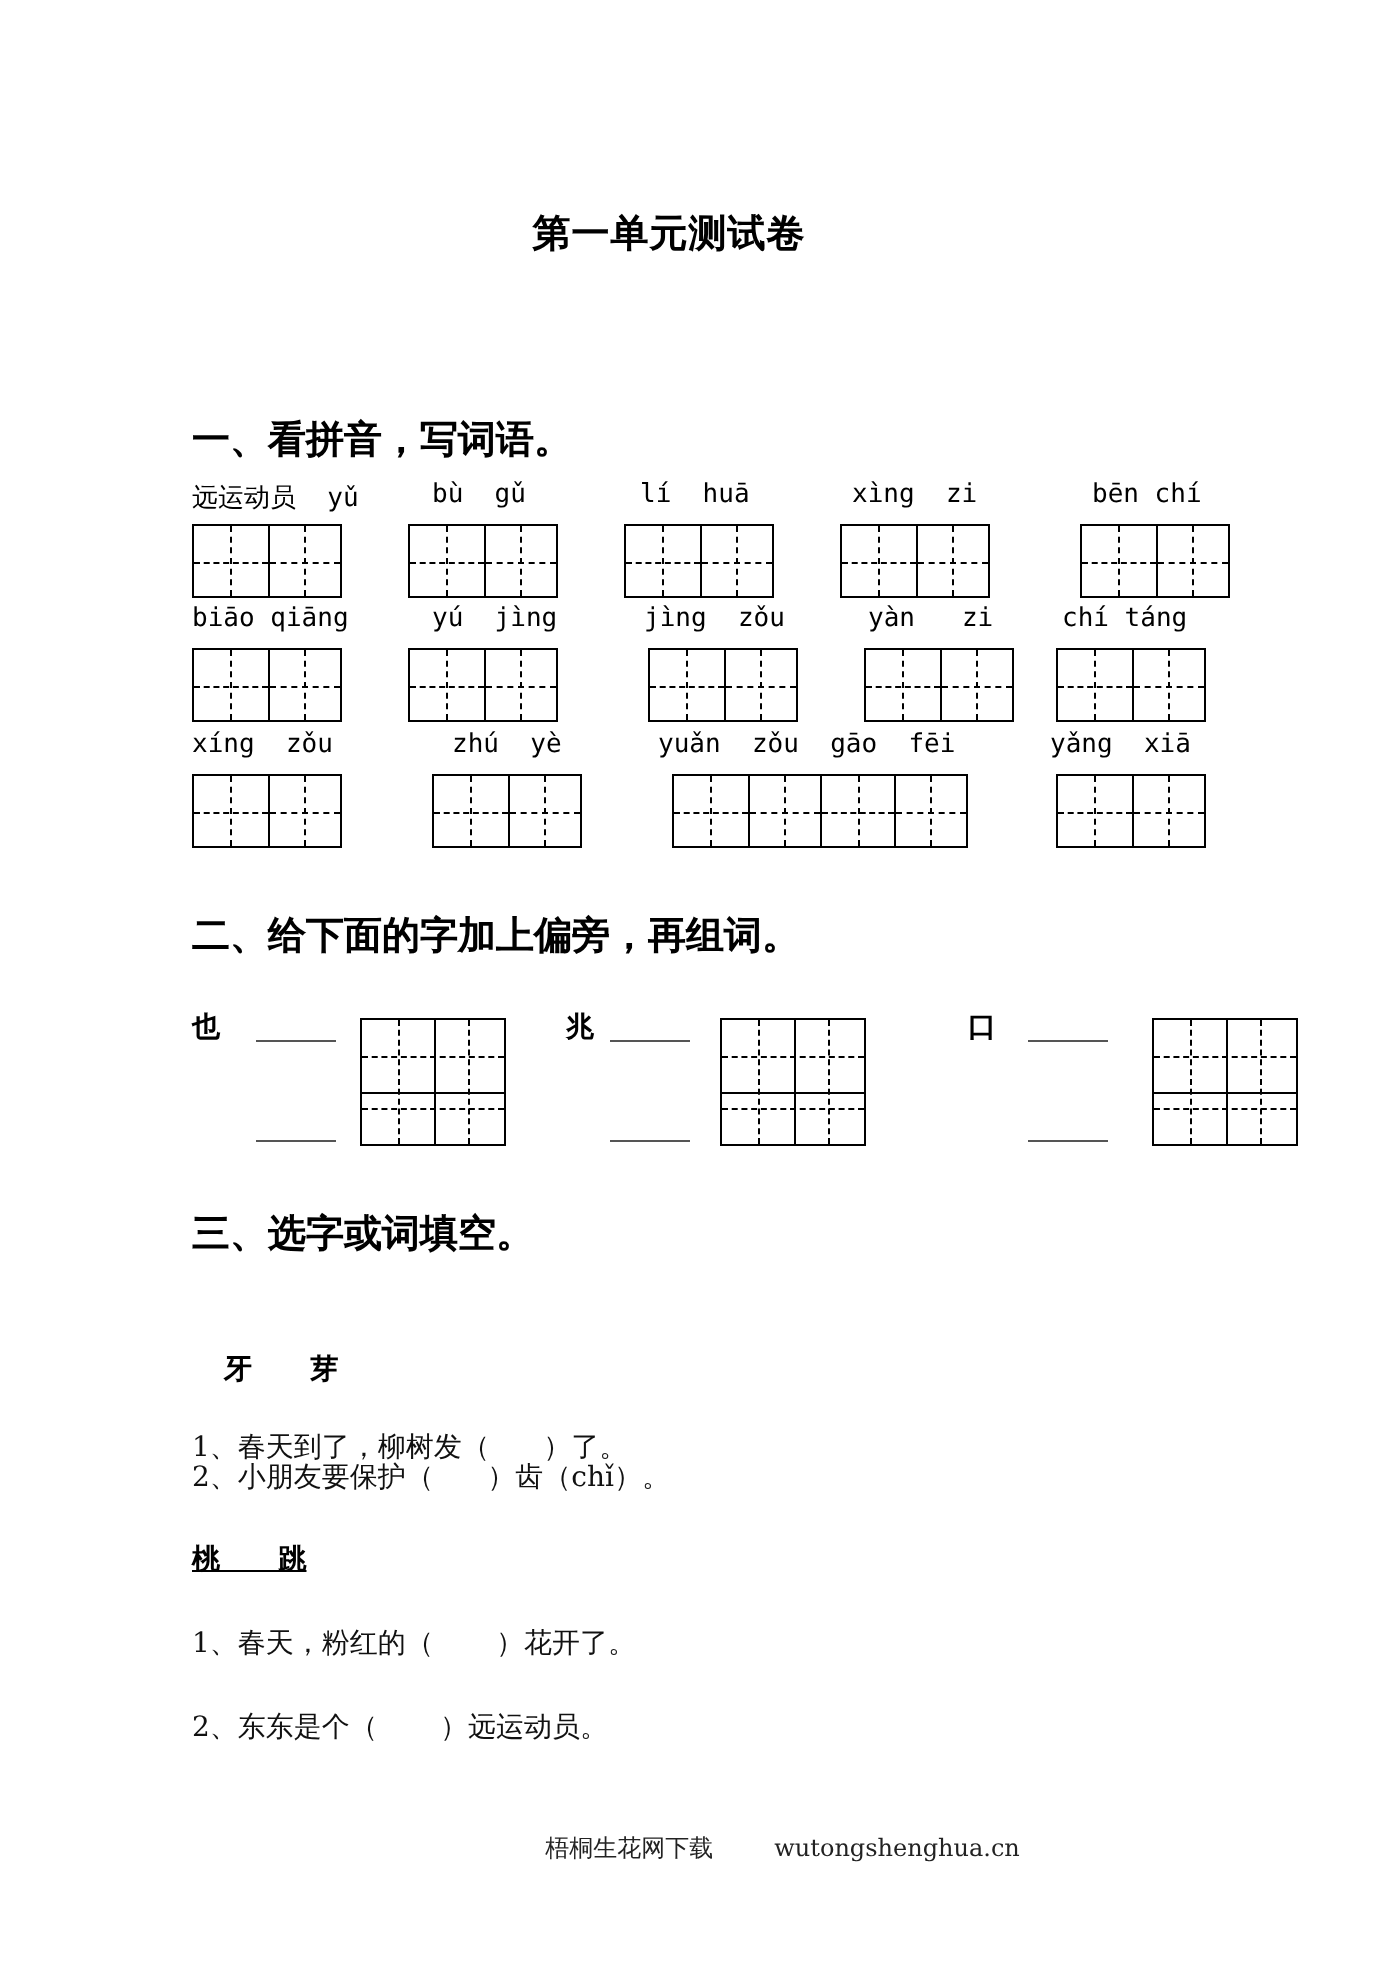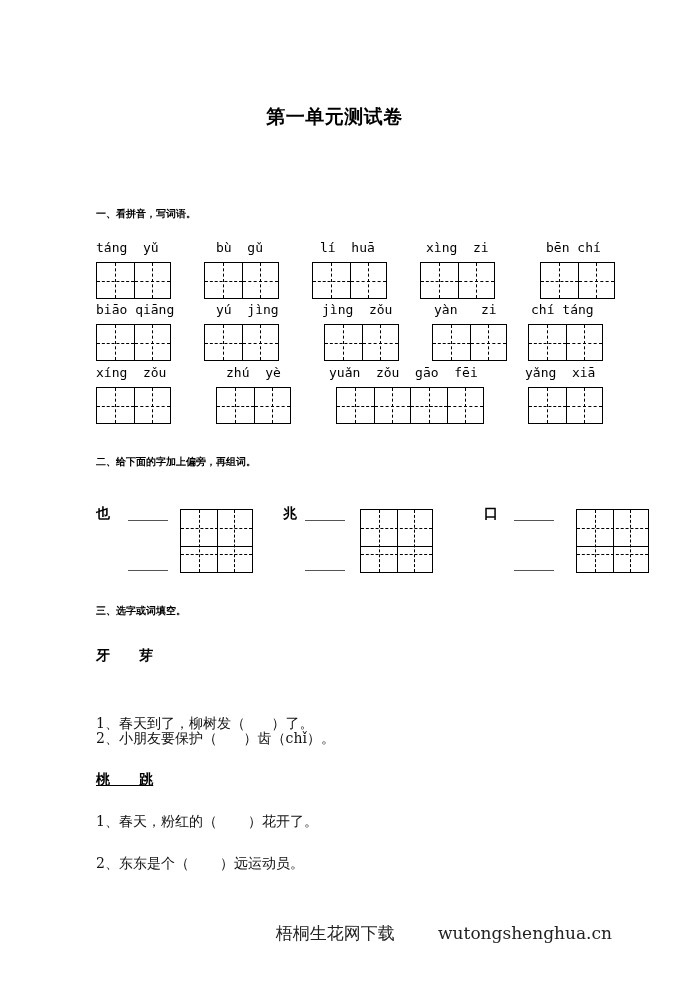--- a/index.html
+++ b/index.html
@@ -1,48 +1,48 @@
 <!DOCTYPE html>
 <html><head>
 <meta charset="utf-8">
 <style>
   html, body { margin:0; padding:0; background:#ffffff; }
   body { width:695px; height:982px; position:relative; overflow:hidden;
          font-family:"DejaVu Serif","Liberation Serif",serif; color:#000; }
   .abs { position:absolute; }
   .title { left:0; width:607px; top:104px; text-align:center; padding-left:62px; box-sizing:border-box;
            font-family:"DejaVu Sans","Liberation Sans",sans-serif; font-weight:bold; font-size:19px; letter-spacing:0.5px; }
-  .sec { font-family:"DejaVu Sans","Liberation Sans",sans-serif; font-weight:bold; font-size:10px; left:96px; }
+  .sec { font-family:"DejaVu Sans","Liberation Sans",sans-serif; font-weight:bold; font-size:19px; left:96px; }
   .py { font-family:"DejaVu Sans Mono","Liberation Mono",monospace; font-size:13px; white-space:pre; }
   .grid { position:absolute; border:1.5px solid #000; box-sizing:border-box; height:37px; display:flex; }
   .cell { position:relative; width:36.5px; height:100%; box-sizing:border-box; }
   .cell + .cell { border-left:1.5px solid #000; }
   .cell::before { content:""; position:absolute; left:50%; top:0; bottom:0; border-left:1px dashed #000; }
   .cell::after { content:""; position:absolute; top:50%; left:0; right:0; border-top:1px dashed #000; }
   .big { position:absolute; width:73px; height:64px; border:1.5px solid #000; box-sizing:border-box; }
   .big .vmid { position:absolute; left:50%; top:0; bottom:0; border-left:1.5px solid #000; }
   .big .hsolid { position:absolute; left:0; right:0; top:36px; border-top:1.5px solid #000; }
   .big .hd1 { position:absolute; left:0; right:0; top:18px; border-top:1px dashed #000; }
   .big .hd2 { position:absolute; left:0; right:0; top:44px; border-top:1px dashed #000; }
   .big .vd1 { position:absolute; left:25%; top:0; bottom:0; border-left:1px dashed #000; }
   .big .vd2 { position:absolute; left:75%; top:0; bottom:0; border-left:1px dashed #000; }
   .radical { font-family:"DejaVu Sans","Liberation Sans",sans-serif; font-weight:bold; font-size:14px; }
   .blank { position:absolute; width:40px; border-top:1.5px solid #555; }
   .line { font-size:14px; left:96px; color:#111; }
   .choice { font-family:"DejaVu Sans","Liberation Sans",sans-serif; font-weight:bold; font-size:14px; left:96px; }
-  .footer { font-size:17px; color:#222; top:902px; left:265px; white-space:pre; }
+  .footer { font-size:12px; color:#222; top:902px; left:265px; white-space:pre; }
 </style>
 </head>
 <body>
 
 <div class="abs title">第一单元测试卷</div>
 
 <div class="abs sec" style="top:207px;">一、看拼音，写词语。</div>
 
-<div class="abs py" style="left:96px;top:240px;">táng  yǔ</div>
+<div class="abs py" style="left:96px;top:240px;">远运动员  yǔ</div>
 <div class="abs py" style="left:216px;top:240px;">bù  gǔ</div>
 <div class="abs py" style="left:320px;top:240px;">lí  huā</div>
 <div class="abs py" style="left:426px;top:240px;">xìng  zi</div>
 <div class="abs py" style="left:546px;top:240px;">bēn chí</div>
 
 <div class="grid" style="left:96px;top:262px;">
     <div class="cell"></div>
     <div class="cell"></div>
   </div>
 <div class="grid" style="left:204px;top:262px;">
@@ -146,21 +146,21 @@
   <div class="vd1"></div>
     <div class="vd2"></div>
     <div class="vmid"></div>
     <div class="hd1"></div>
     <div class="hsolid"></div>
     <div class="hd2"></div>
 </div>
 
 <div class="abs sec" style="top:604px;">三、选字或词填空。</div>
 
-<div class="abs choice" style="top:647px;white-space:pre;">牙      芽</div>
+<div class="abs choice" style="top:676px;white-space:pre;margin-left:16px;">牙      芽</div>
 <div class="abs line" style="top:715px;white-space:pre;">1、春天到了，柳树发（      ）了。</div>
 <div class="abs line" style="top:730px;white-space:pre;">2、小朋友要保护（      ）齿（chǐ）。</div>
 
 <div class="abs choice" style="top:771px;white-space:pre;text-decoration:underline;">桃      跳</div>
 <div class="abs line" style="top:813px;white-space:pre;">1、春天，粉红的（       ）花开了。</div>
 <div class="abs line" style="top:855px;white-space:pre;">2、东东是个（       ）远运动员。</div>
 
 <div class="abs footer">
   <span>梧桐生花网下载</span><span>        </span><span>wutongshenghua.cn</span>
 </div>

